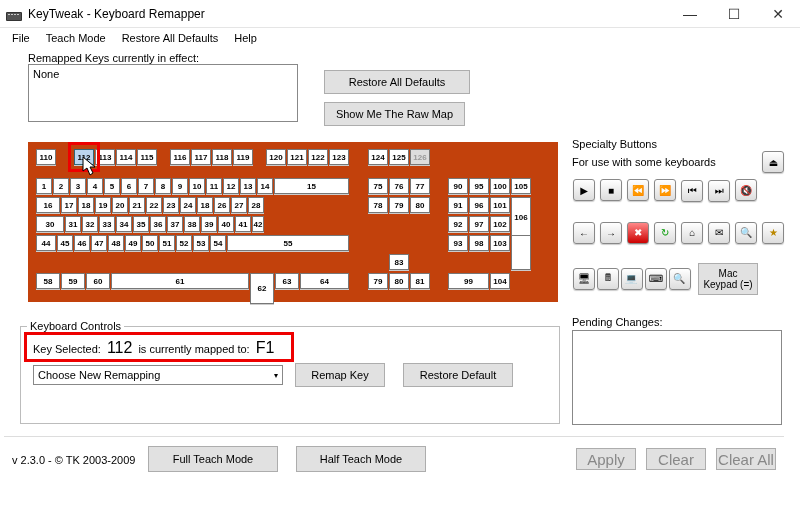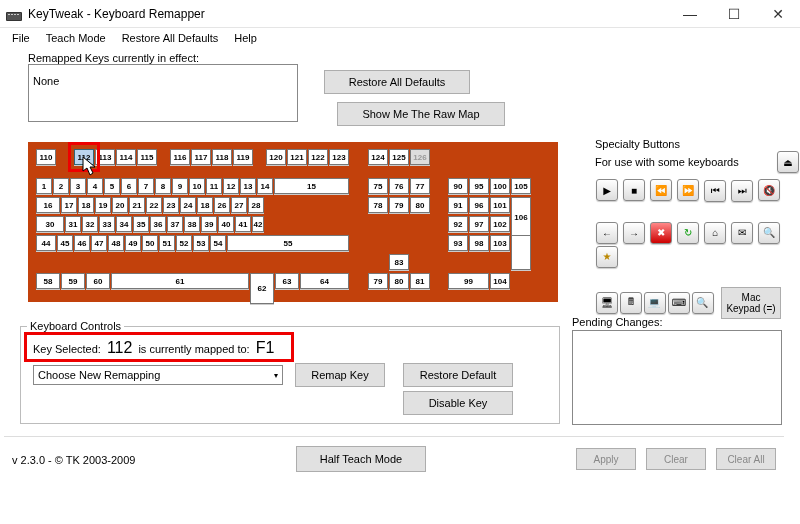--- a/index.html
+++ b/index.html
@@ -9,43 +9,43 @@
 .titlebar .title { color: #000; font-size: 12px; flex: 1; }
 .titlebar .win-btns { display: flex; }
 .titlebar .win-btn { width: 44px; height: 28px; display: flex; align-items: center; justify-content: center; font-size: 14px; color: #333; }
 .menubar { height: 20px; display: flex; align-items: center; padding: 0 4px; background: #fff; color: #000; }
 .menubar .menu-item { padding: 2px 8px; cursor: default; }
 .content { position: relative; padding: 6px 12px 6px 12px; }
 
 .group { position: absolute; }
 
 .remap-box { left: 28px; top: 16px; width: 270px; height: 58px; }
-.remap-box .list { border: 1px solid #888; width: 270px; height: 58px; padding: 10px 4px; background: #fff; }
+.remap-box .list { border: 1px solid #888; width: 270px; height: 58px; padding: 3px 4px; background: #fff; }
 
 .btn { border: 1px solid #adadad; background: #e1e1e1; font-size: 11px; padding: 4px 8px; cursor: default; }
 
 .kb-area { position: absolute; left: 28px; top: 94px; width: 530px; height: 160px; background: #c2410c; font-weight: bold; }
 .key { position: absolute; border: 1px solid #777; background: #fff; font-size: 8px; display: flex; align-items: center; justify-content: center; box-shadow: 0 1px 0 #ccc; cursor: default; }
 .key.sel { background: #bcd5ef; border-color: #367; }
 .key.dis { color: #999; background: #ddd; }
 
-.sp-area { position: absolute; left: 572px; top: 90px; margin-left: 23px; }
+.sp-area { position: absolute; left: 572px; top: 90px; }
 .sp-btn { width: 22px; height: 22px; border: 1px solid #888; background: linear-gradient(#fff,#ddd); border-radius: 3px; display: inline-flex; align-items: center; justify-content: center; font-size: 10px; margin: 1px; box-shadow: 0 1px 1px rgba(0,0,0,.2); }
 
 .redbox { border: 3px solid #e00; position: absolute; pointer-events: none; }
 
 .fieldset { border: 1px solid #bcbcbc; position: absolute; }
 .fieldset .legend { position: absolute; top: -7px; left: 6px; background: #fff; padding: 0 3px; font-size: 11px; }
 
 .dropdown { border: 1px solid #888; background: #fff; height: 20px; display: flex; align-items: center; padding: 0 4px; }
 .dropdown .arrow { margin-left: auto; font-size: 8px; }
 
 .textarea { border: 1px solid #888; background: #fff; }
 
-.footer-btn { border: 1px solid #adadad; background: #e1e1e1; font-size: 10px; width: 60px; height: 22px; display: flex; align-items: center; justify-content: center; color: #888; }
+.footer-btn { border: 1px solid #adadad; background: #e1e1e1; font-size: 15px; width: 60px; height: 22px; display: flex; align-items: center; justify-content: center; color: #888; }
 .cursor { position: absolute; width: 16px; height: 20px; pointer-events: none; }
 </style>
 </head>
 <body>
 
 <div class="titlebar">
   <svg class="app-icon" viewBox="0 0 16 14">
       <rect x="0" y="5" width="16" height="9" rx="1" fill="#333"></rect>
       <rect x="1" y="6" width="14" height="7" fill="#555"></rect>
       <rect x="2" y="7" width="2" height="1" fill="#ccc"></rect>
@@ -71,21 +71,21 @@
 <div class="content">
 
   <div style="position:absolute;left:28px;top:4px;">Remapped Keys currently in effect:</div>
   <div class="remap-box group">
     <div class="list">
       <div>None</div>
     </div>
   </div>
 
   <button class="btn" style="position:absolute;left:324px;top:22px;width:146px;height:24px;">Restore All Defaults</button>
-  <button class="btn" style="position:absolute;left:324px;top:54px;width:168px;height:24px;margin-left:13px;">Show Me The Raw Map</button>
+  <button class="btn" style="position:absolute;left:324px;top:54px;width:141px;height:24px;">Show Me The Raw Map</button>
 
   <div class="kb-area">
 
     <div class="key" style="left:8px;top:7px;width:20px;height:16px">110</div>
     <div class="key sel" style="left:46px;top:7px;width:20px;height:16px">112</div>
     <div class="key" style="left:67px;top:7px;width:20px;height:16px">113</div>
     <div class="key" style="left:88px;top:7px;width:20px;height:16px">114</div>
     <div class="key" style="left:109px;top:7px;width:20px;height:16px">115</div>
     <div class="key" style="left:142px;top:7px;width:20px;height:16px">116</div>
     <div class="key" style="left:163px;top:7px;width:20px;height:16px">117</div>
@@ -242,29 +242,29 @@
       <span>is currently mapped to:</span>
       <span style="font-size:16px">F1</span>
     </div>
 
     <div style="position:absolute;left:12px;top:38px;width:250px" class="dropdown">
       <span>Choose New Remapping</span>
       <span class="arrow">▾</span>
     </div>
     <button class="btn" style="position:absolute;left:274px;top:36px;width:90px;height:24px">Remap Key</button>
     <button class="btn" style="position:absolute;left:382px;top:36px;width:110px;height:24px">Restore Default</button>
-    <button class="btn" style="position:absolute;left:382px;top:64px;width:110px;height:24px">Disable Key</button>
   </div>
 
   <div class="redbox" style="left:24px;top:284px;width:270px;height:30px"></div>
 
   <div style="position:absolute;left:572px;top:268px">Pending Changes:</div>
   <div class="textarea" style="position:absolute;left:572px;top:282px;width:210px;height:95px"></div>
 
   <div style="position:absolute;left:12px;top:406px">v 2.3.0 - © TK 2003-2009</div>
+  <button class="btn" style="position:absolute;left:148px;top:398px;width:130px;height:26px">Full Teach Mode</button>
   <button class="btn" style="position:absolute;left:296px;top:398px;width:130px;height:26px">Half Teach Mode</button>
 
   <div class="footer-btn" style="position:absolute;left:576px;top:400px">Apply</div>
   <div class="footer-btn" style="position:absolute;left:646px;top:400px">Clear</div>
   <div class="footer-btn" style="position:absolute;left:716px;top:400px">Clear All</div>
 
   <div style="position:absolute;left:4px;top:388px;width:780px;border-top:1px solid #ddd"></div>
 </div>
 
 </body></html>

